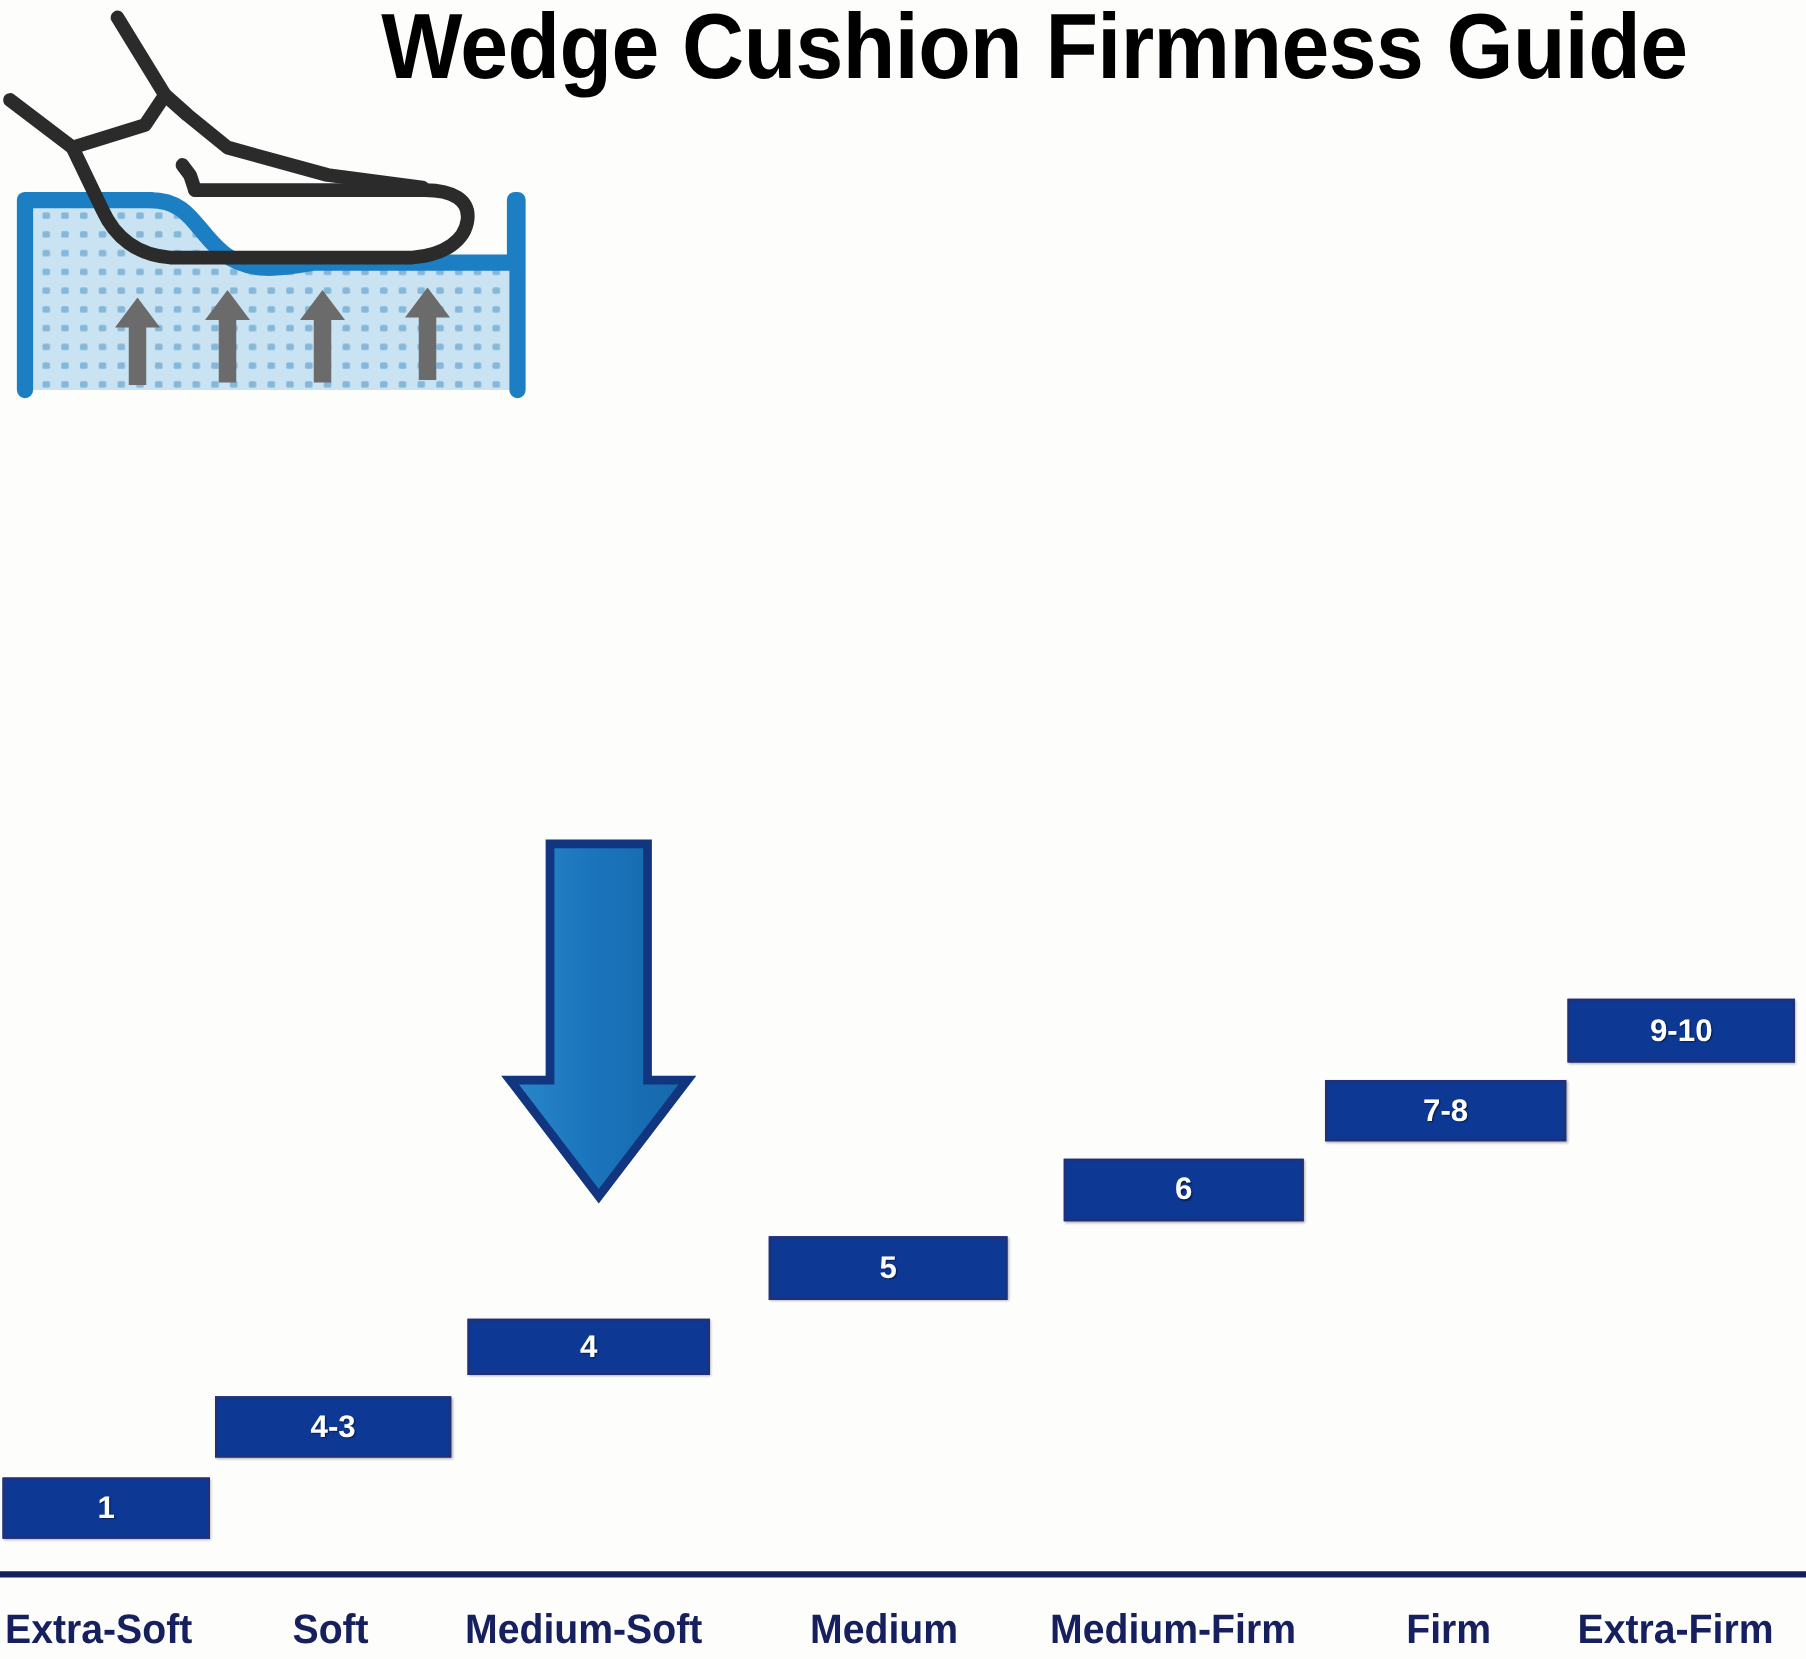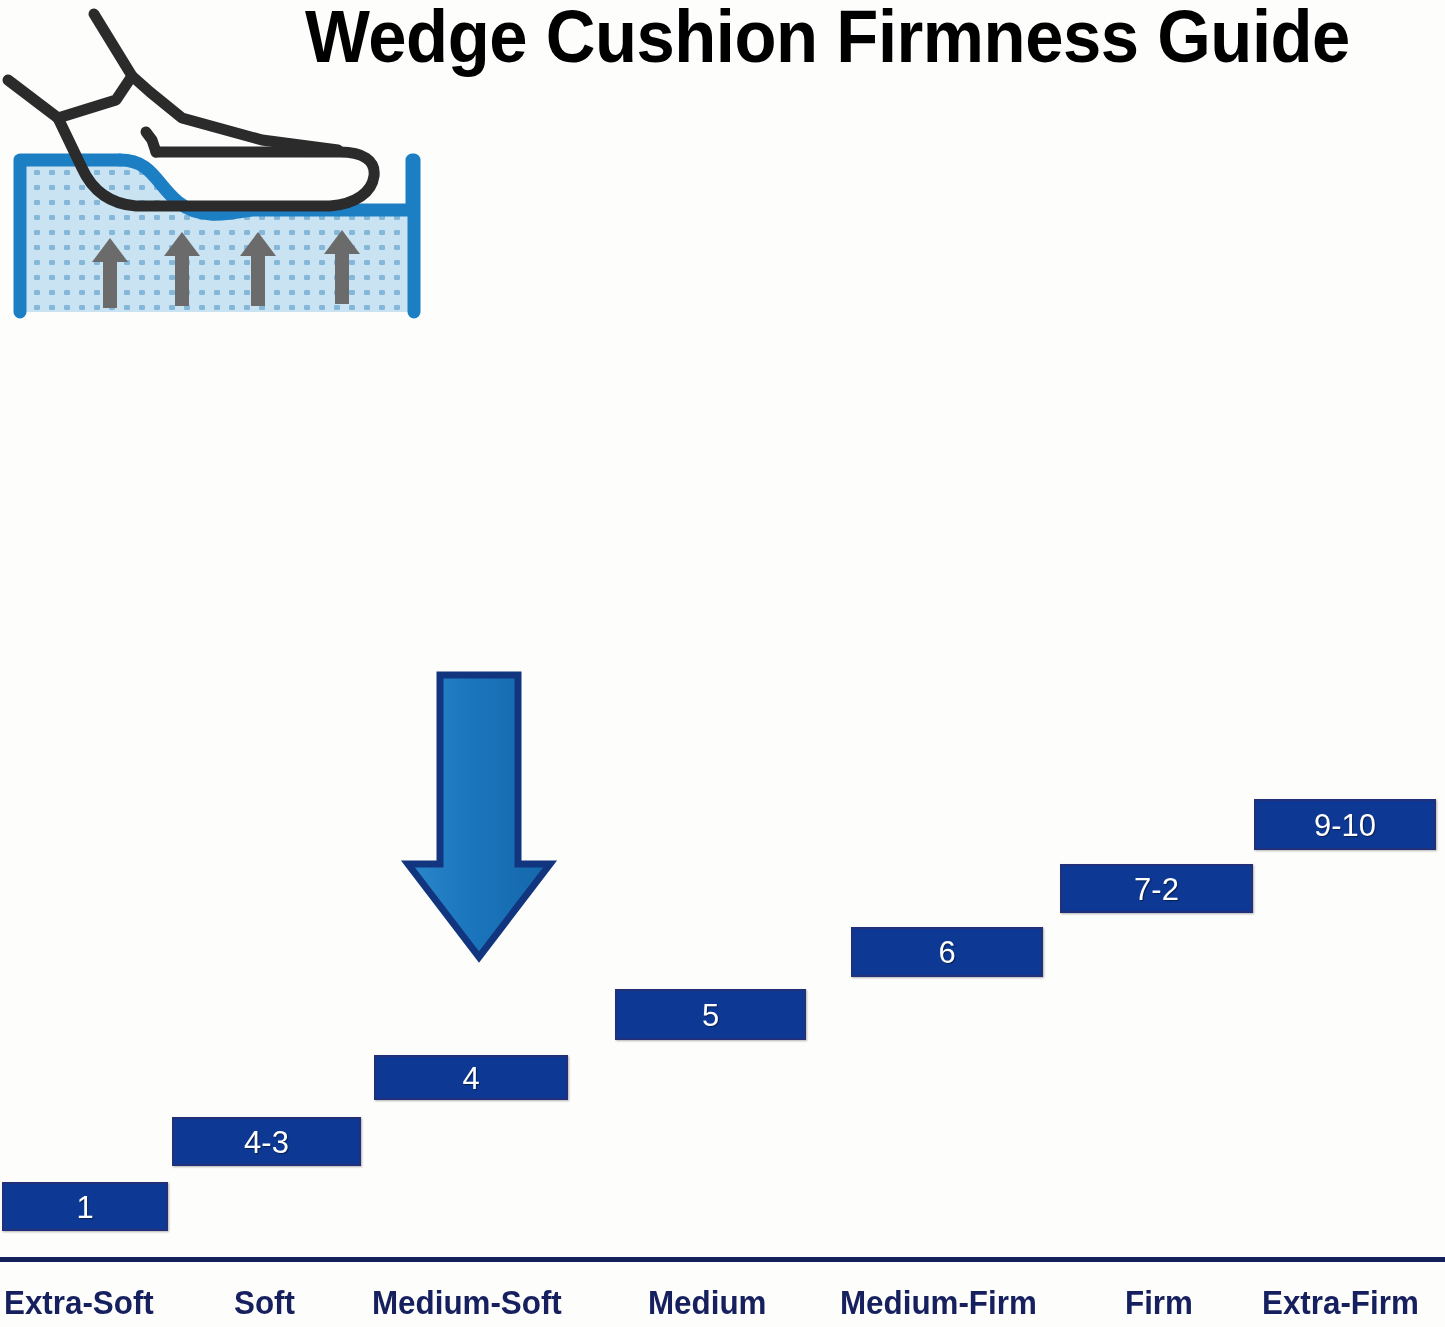--- a/index.html
+++ b/index.html
@@ -47,22 +47,22 @@
   .bar{
     position:absolute;
     background:#0d3893;
     border:2px solid #22307a;
     box-sizing:border-box;
     box-shadow:1px 1px 2px rgba(0,0,0,0.30);
   }
   .bar-label{
     position:absolute;
     color:#ffffff;
-    font-weight:normal;
-    font-size:31px;
+    font-weight:bold;
+    font-size:25px;
     line-height:1;
     text-shadow:1px 1px 1px rgba(0,0,0,0.45);
     white-space:nowrap;
     font-family:"Liberation Sans","DejaVu Sans",sans-serif;
     text-align:right;
   }
 
   
   .axis-line{
     position:absolute;
@@ -141,21 +141,21 @@
       <div class="bar-label" style="color: rgb(255, 255, 255); left: 85px; top: 1206.5px; transform: translate(-50%, -50%);">1</div>
       <div class="bar" style="left: 172px; top: 1117px; width: 189px; height: 49px; background: rgb(13, 56, 147); border-color: rgb(34, 48, 122);"></div>
       <div class="bar-label" style="color: rgb(255, 255, 255); left: 266.5px; top: 1141.5px; transform: translate(-50%, -50%);">4-3</div>
       <div class="bar" style="left: 374px; top: 1055px; width: 194px; height: 45px; background: rgb(13, 56, 147); border-color: rgb(34, 48, 122);"></div>
       <div class="bar-label" style="color: rgb(255, 255, 255); left: 471px; top: 1077.5px; transform: translate(-50%, -50%);">4</div>
       <div class="bar" style="left: 615px; top: 989px; width: 191px; height: 51px; background: rgb(13, 56, 147); border-color: rgb(34, 48, 122);"></div>
       <div class="bar-label" style="color: rgb(255, 255, 255); left: 710.5px; top: 1014.5px; transform: translate(-50%, -50%);">5</div>
       <div class="bar" style="left: 851px; top: 927px; width: 192px; height: 50px; background: rgb(13, 56, 147); border-color: rgb(34, 48, 122);"></div>
       <div class="bar-label" style="color: rgb(255, 255, 255); left: 947px; top: 952px; transform: translate(-50%, -50%);">6</div>
       <div class="bar" style="left: 1060px; top: 864px; width: 193px; height: 49px; background: rgb(13, 56, 147); border-color: rgb(34, 48, 122);"></div>
-      <div class="bar-label" style="color: rgb(255, 255, 255); left: 1156.5px; top: 888.5px; transform: translate(-50%, -50%);">7-2</div>
+      <div class="bar-label" style="color: rgb(255, 255, 255); left: 1156.5px; top: 888.5px; transform: translate(-50%, -50%);">7-8</div>
       <div class="bar" style="left: 1254px; top: 799px; width: 182px; height: 51px; background: rgb(13, 56, 147); border-color: rgb(34, 48, 122);"></div>
       <div class="bar-label" style="color: rgb(255, 255, 255); left: 1345px; top: 824.5px; transform: translate(-50%, -50%);">9-10</div>
     </div>
 
   <div class="pointer-arrow">
     <svg viewBox="0 0 195 300" width="195" height="300" xmlns="http://www.w3.org/2000/svg">
       <defs>
         <linearGradient id="arrGrad" x1="0" y1="0" x2="1" y2="0">
           <stop offset="0%" stop-color="#2b86cb"></stop>
           <stop offset="45%" stop-color="#1b75bc"></stop>

